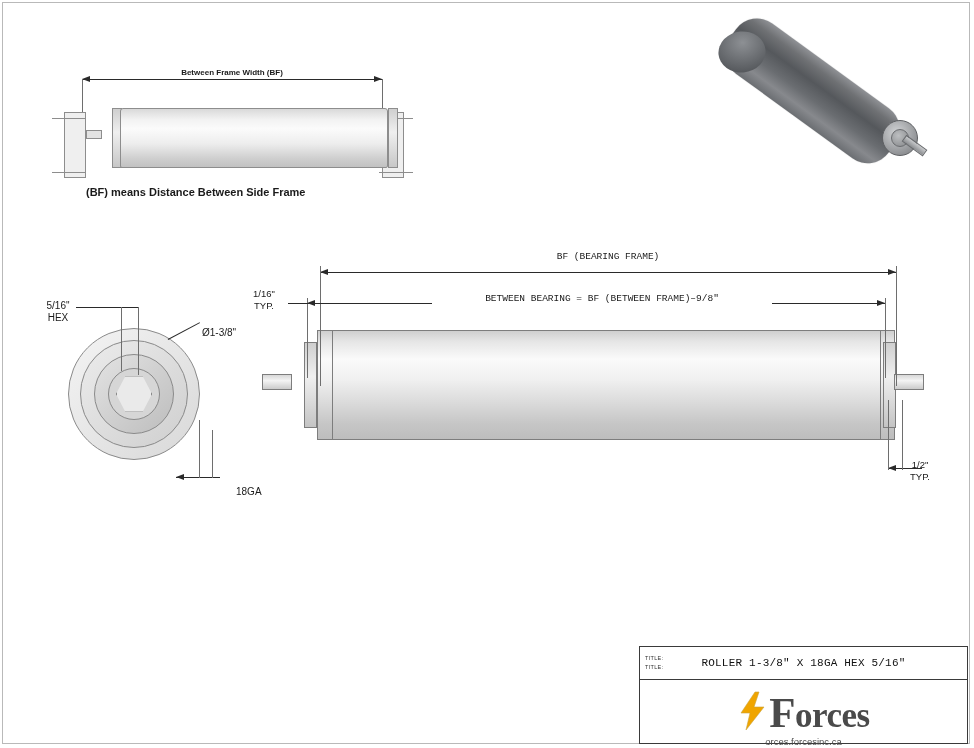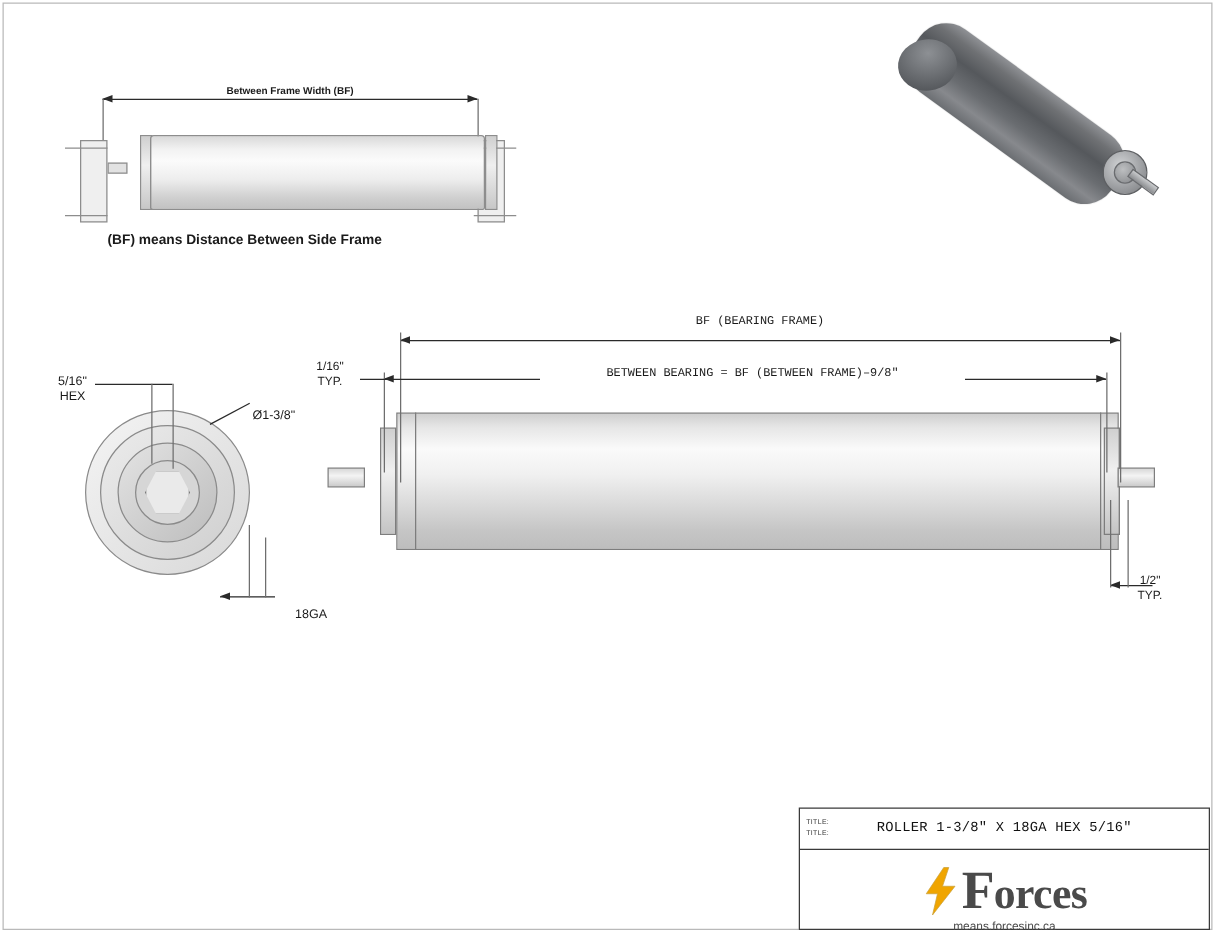--- a/index.html
+++ b/index.html
@@ -311,21 +311,20 @@
     left: 0; top: 33px;
     width: 100%;
     height: 64px;
     display: flex;
     align-items: center;
     justify-content: center;
   }
   .logo-wrap {
     position: relative;
     display: flex;
-    align-items: center;
   }
   .logo-bolt {
     position: relative;
     width: 30px;
     height: 38px;
     margin-right: 2px;
   }
   .logo-text {
     font-family: "Liberation Serif", serif;
     font-weight: bold;
@@ -452,17 +451,17 @@
       <div class="tb-title-text">ROLLER 1-3/8" X  18GA HEX 5/16"</div>
     </div>
     <div id="logo">
       <div class="logo-wrap">
         <div class="logo-bolt">
           <svg viewBox="0 0 30 40" width="30" height="40" aria-hidden="true">
             <polygon points="18,1 4,22 13,22 9,39 27,16 17,16 22,1" fill="#f0a500" stroke="#caa23c" stroke-width="0.6"></polygon>
           </svg>
         </div>
         <div class="logo-text"><span class="cap">F</span><span>orces</span></div>
-        <div class="logo-url">means.forcesinc.ca</div>
+        <div class="logo-url">orces.forcesinc.ca</div>
       </div>
     </div>
   </div>
 </div>
 
 </body></html>

